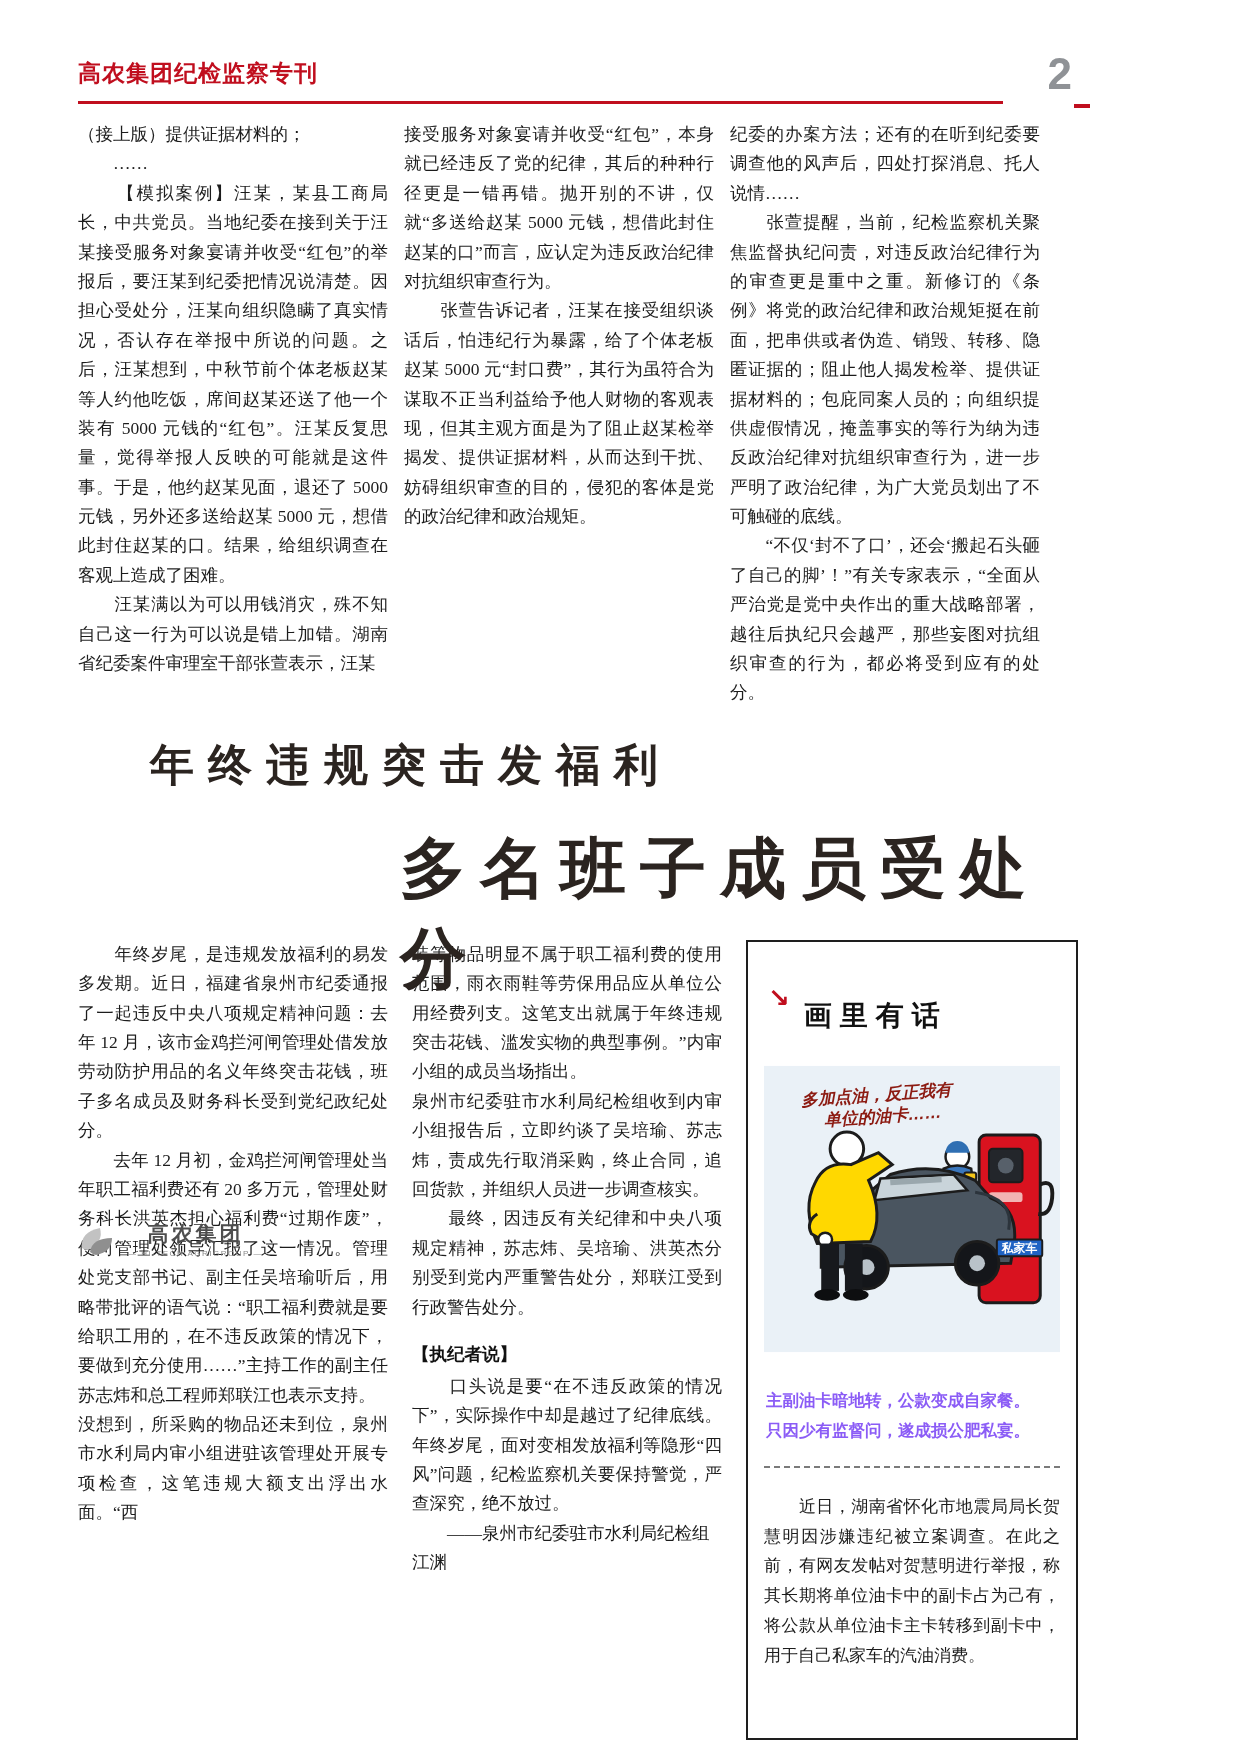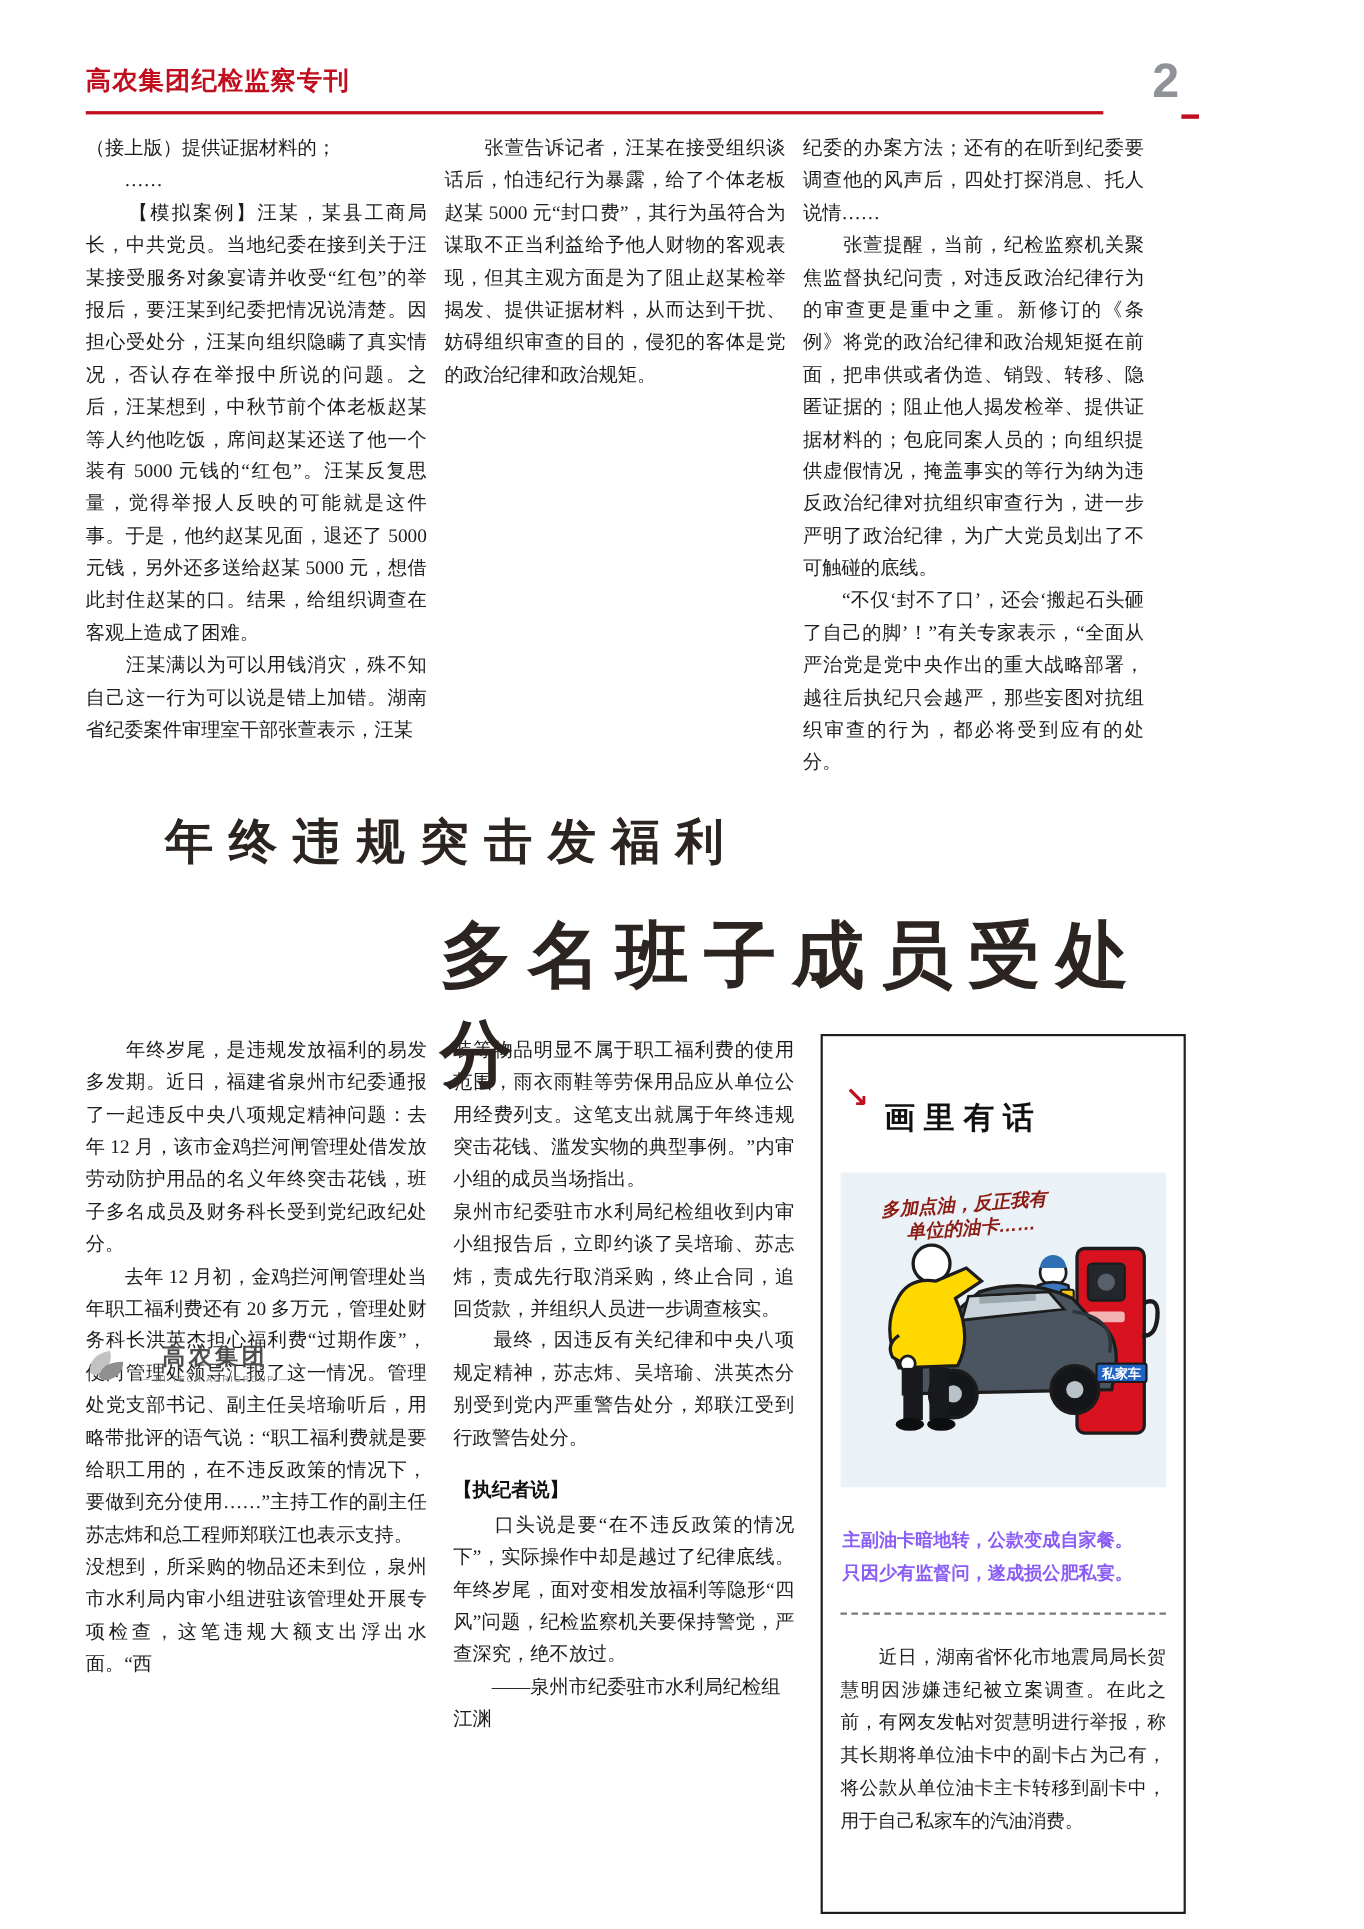--- a/index.html
+++ b/index.html
@@ -75,20 +75,21 @@
   </div>
 
   <div class="content top-article cols">
     <div class="col">
         <p class="para">（接上版）提供证据材料的；</p>
         <p class="para">　　……</p>
         <p class="para">　　【模拟案例】汪某，某县工商局长，中共党员。当地纪委在接到关于汪某接受服务对象宴请并收受“红包”的举报后，要汪某到纪委把情况说清楚。因担心受处分，汪某向组织隐瞒了真实情况，否认存在举报中所说的问题。之后，汪某想到，中秋节前个体老板赵某等人约他吃饭，席间赵某还送了他一个装有 5000 元钱的“红包”。汪某反复思量，觉得举报人反映的可能就是这件事。于是，他约赵某见面，退还了 5000 元钱，另外还多送给赵某 5000 元，想借此封住赵某的口。结果，给组织调查在客观上造成了困难。</p>
         <p class="para">　　汪某满以为可以用钱消灾，殊不知自己这一行为可以说是错上加错。湖南省纪委案件审理室干部张萱表示，汪某</p>
       </div>
     <div class="col">
+        <p class="para">接受服务对象宴请并收受“红包”，本身就已经违反了党的纪律，其后的种种行径更是一错再错。抛开别的不讲，仅就“多送给赵某 5000 元钱，想借此封住赵某的口”而言，应认定为违反政治纪律对抗组织审查行为。</p>
         <p class="para">　　张萱告诉记者，汪某在接受组织谈话后，怕违纪行为暴露，给了个体老板赵某 5000 元“封口费”，其行为虽符合为谋取不正当利益给予他人财物的客观表现，但其主观方面是为了阻止赵某检举揭发、提供证据材料，从而达到干扰、妨碍组织审查的目的，侵犯的客体是党的政治纪律和政治规矩。</p>
       </div>
     <div class="col">
         <p class="para">纪委的办案方法；还有的在听到纪委要调查他的风声后，四处打探消息、托人说情……</p>
         <p class="para">　　张萱提醒，当前，纪检监察机关聚焦监督执纪问责，对违反政治纪律行为的审查更是重中之重。新修订的《条例》将党的政治纪律和政治规矩挺在前面，把串供或者伪造、销毁、转移、隐匿证据的；阻止他人揭发检举、提供证据材料的；包庇同案人员的；向组织提供虚假情况，掩盖事实的等行为纳为违反政治纪律对抗组织审查行为，进一步严明了政治纪律，为广大党员划出了不可触碰的底线。</p>
         <p class="para">　　“不仅‘封不了口’，还会‘搬起石头砸了自己的脚’！”有关专家表示，“全面从严治党是党中央作出的重大战略部署，越往后执纪只会越严，那些妄图对抗组织审查的行为，都必将受到应有的处分。</p>
       </div>
   </div>
 
   <div class="content headline">

